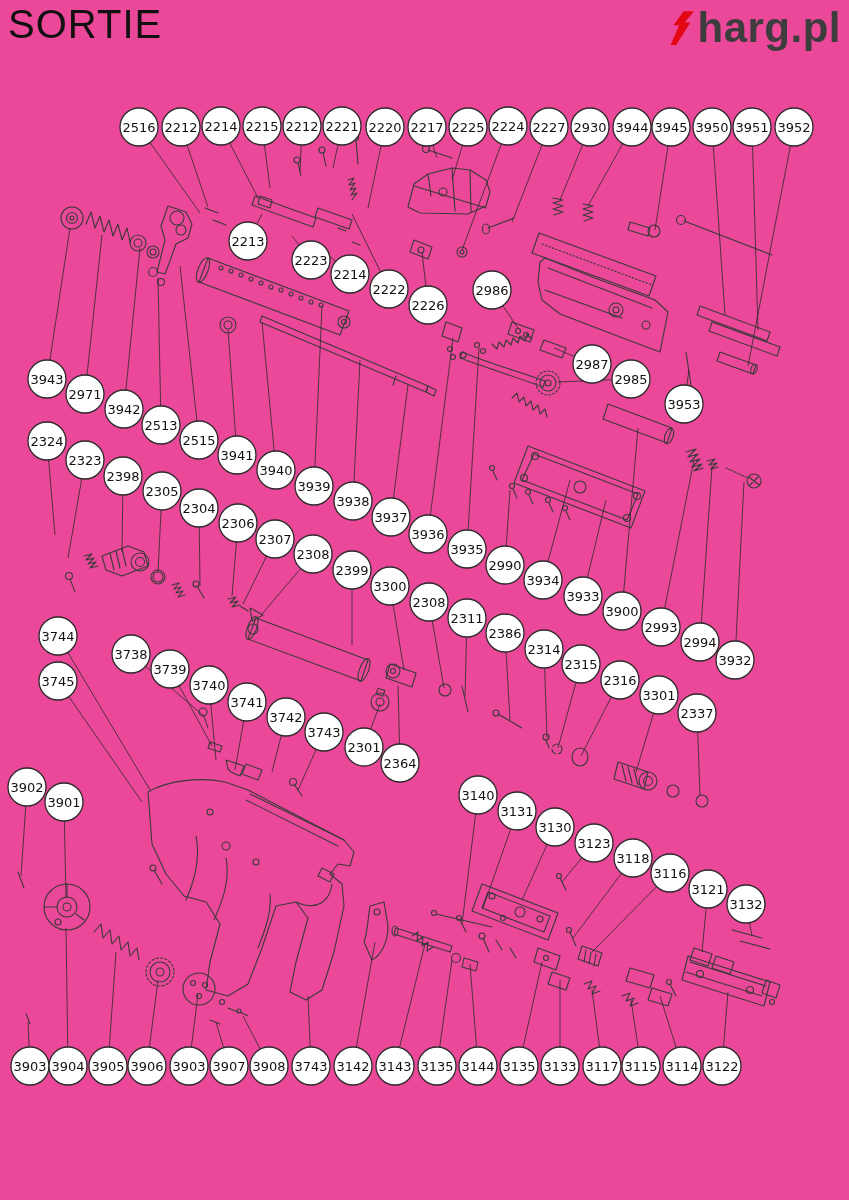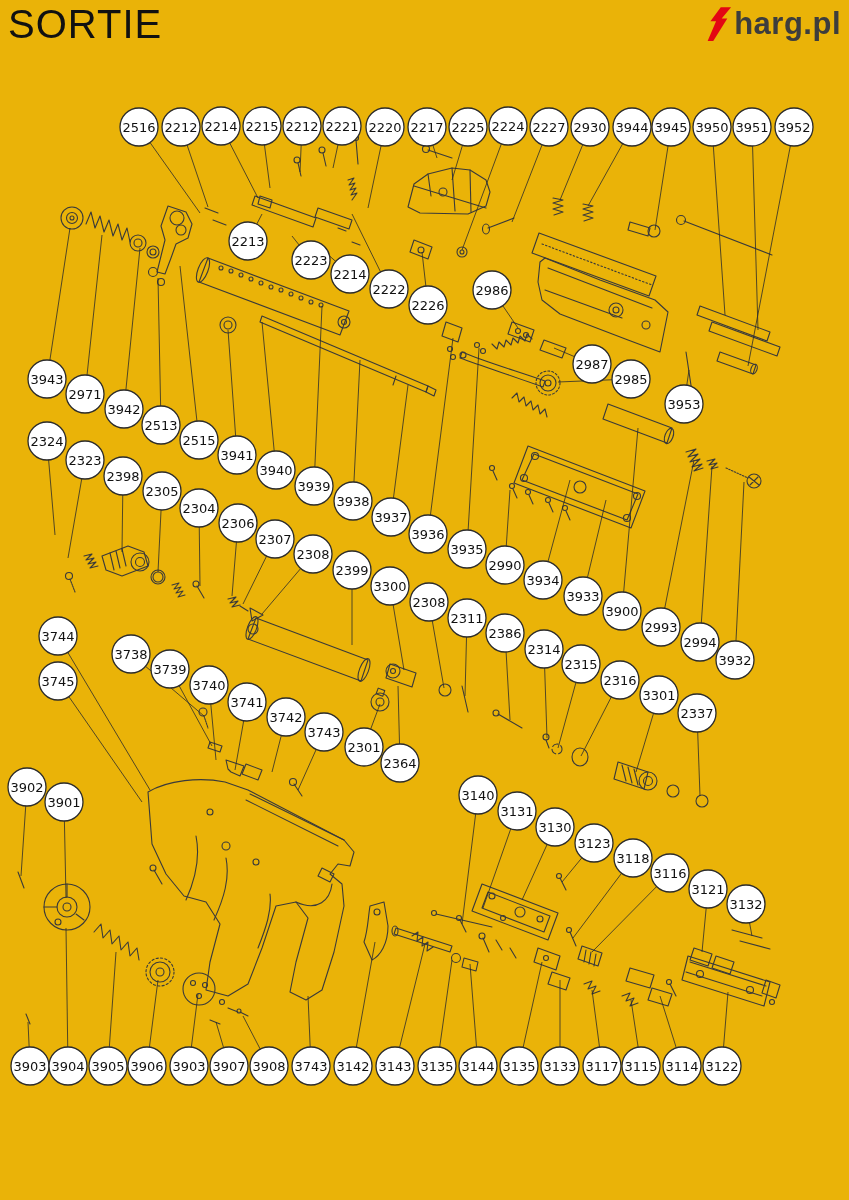--- a/index.html
+++ b/index.html
@@ -1,22 +1,22 @@
 <!DOCTYPE html>
 <html><head>
 <meta charset="utf-8">
 <style>
   html,body{margin:0;padding:0;background:#fff;}
-  .page{position:relative;width:849px;height:1200px;background:#eab308;overflow:hidden;
+  .page{position:relative;width:849px;height:1200px;background:#ec4899;overflow:hidden;
         font-family:"Liberation Sans",sans-serif;}
   .header{position:absolute;left:0;top:0;width:100%;height:52px;z-index:5;}
   .title{position:absolute;left:8px;top:2px;font-size:40px;font-weight:500;color:#111;
          letter-spacing:1px;font-family:"Liberation Sans",sans-serif;}
   .logo{position:absolute;right:8px;top:4px;display:flex;align-items:center;gap:2px;cursor:pointer;}
-  .logo-text{font-size:31px;font-weight:bold;color:#3d3d3d;letter-spacing:0.5px;}
+  .logo-text{font-size:42px;font-weight:bold;color:#3d3d3d;letter-spacing:0.5px;}
   svg.diagram{position:absolute;left:0;top:0;}
   .p, .p line, .p path, .p polyline, .p polygon, .p circle, .p rect, .p ellipse{
       stroke:#3a3a3a;fill:none;stroke-width:1.1;stroke-linejoin:round;stroke-linecap:round;}
   .pw{fill:#fff;}
   .leader{stroke:#2b2b2b;stroke-width:0.8;fill:none;}
   .balloon{fill:#fff;stroke:#2b2b2b;stroke-width:1.3;}
   .balloon-num{font-family:"DejaVu Sans",sans-serif;font-size:13px;text-anchor:middle;fill:#111;}
 </style>
 </head>
 <body>

